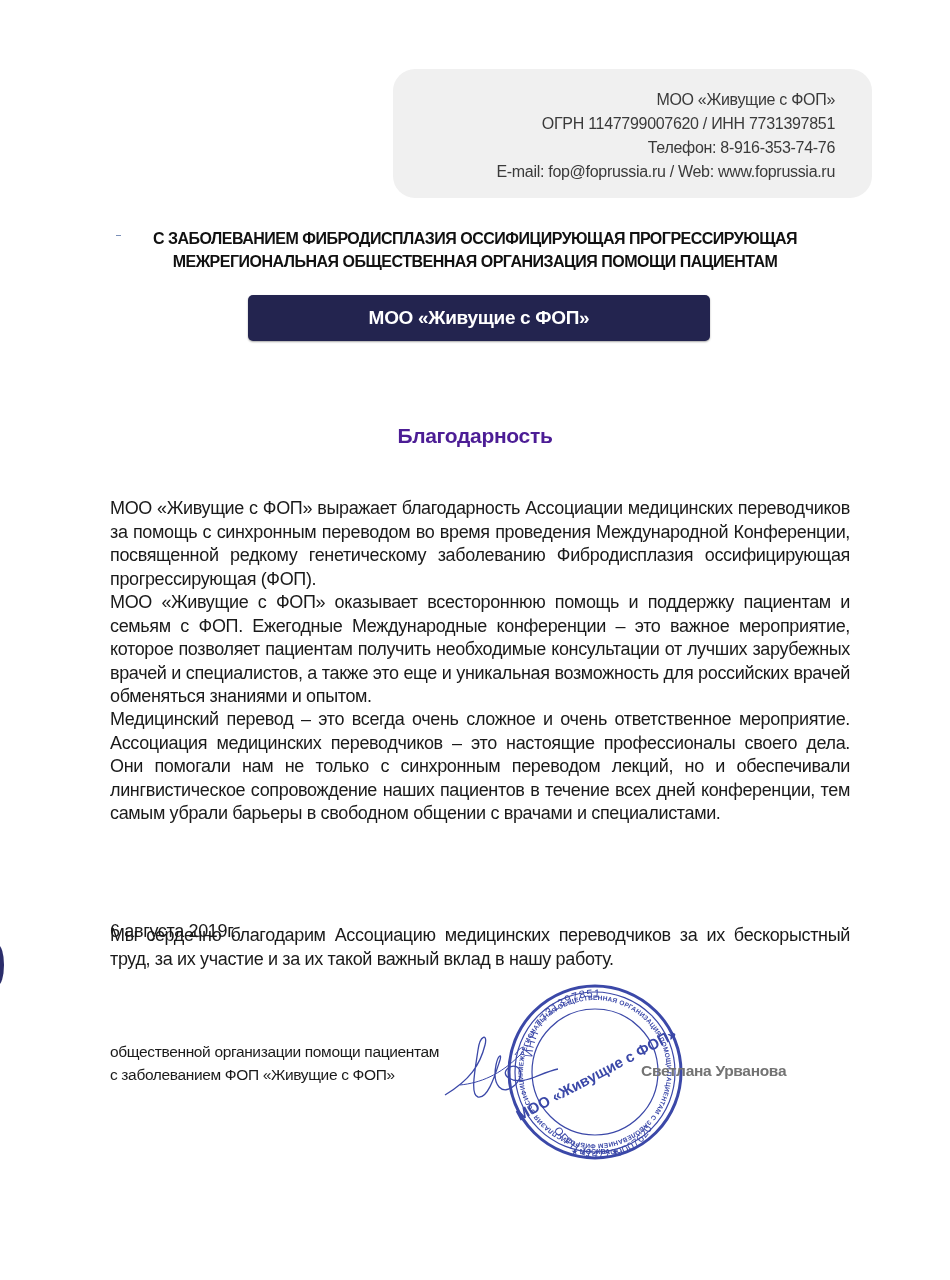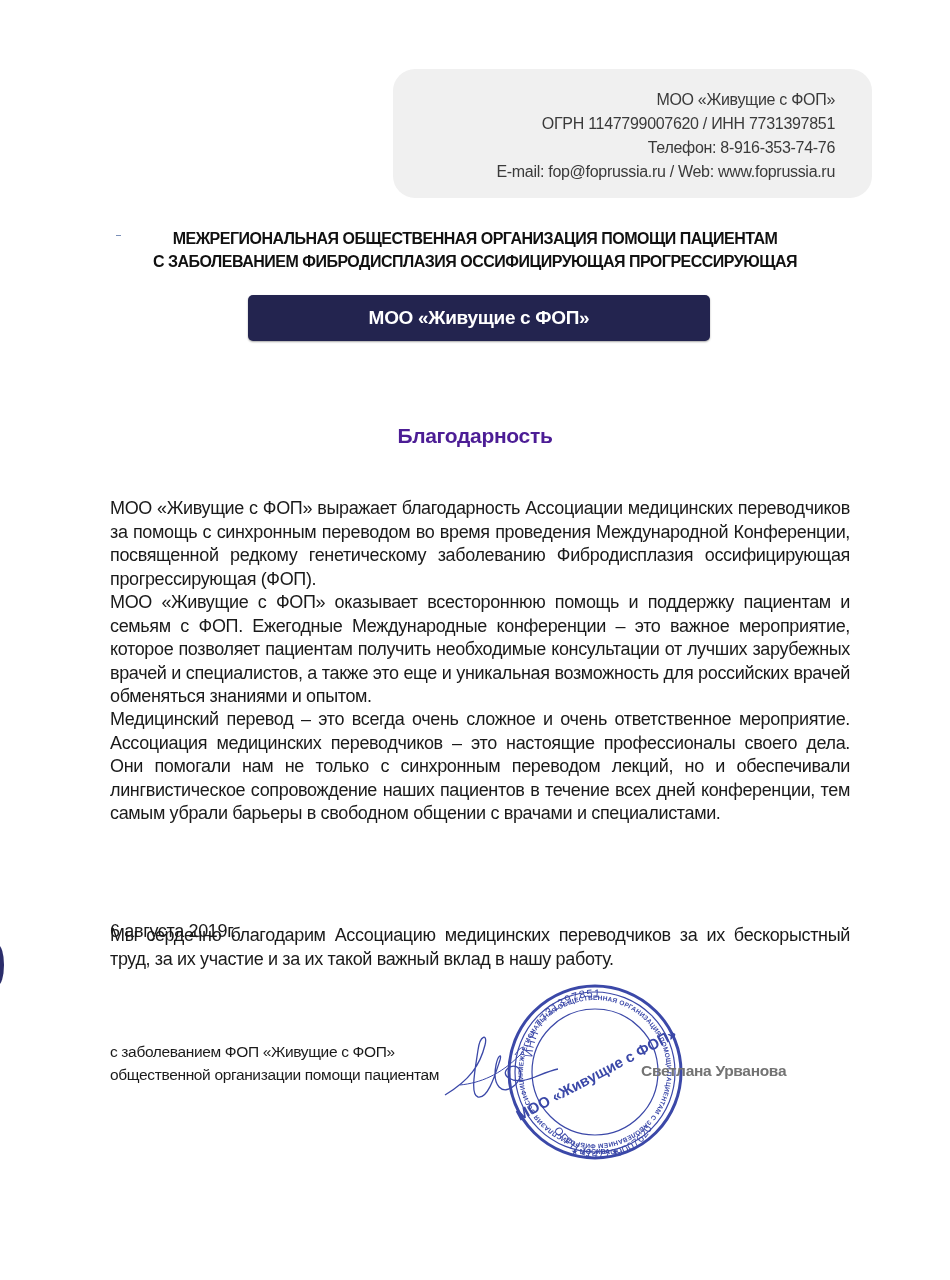--- a/index.html
+++ b/index.html
@@ -47,37 +47,37 @@
     <div>МОО «Живущие с ФОП»</div>
     <div>ОГРН 1147799007620  /  ИНН 7731397851</div>
     <div>Телефон: 8-916-353-74-76</div>
     <div>E-mail: fop@foprussia.ru  /  Web: www.foprussia.ru</div>
   </div>
 </div>
 
 <div class="tiny-mark"></div>
 
 <div class="org-title">
+  <div>С ЗАБОЛЕВАНИЕМ ФИБРОДИСПЛАЗИЯ ОССИФИЦИРУЮЩАЯ ПРОГРЕССИРУЮЩАЯ</div>
   <div>МЕЖРЕГИОНАЛЬНАЯ ОБЩЕСТВЕННАЯ ОРГАНИЗАЦИЯ ПОМОЩИ ПАЦИЕНТАМ</div>
-  <div>С ЗАБОЛЕВАНИЕМ ФИБРОДИСПЛАЗИЯ ОССИФИЦИРУЮЩАЯ ПРОГРЕССИРУЮЩАЯ</div>
 </div>
 
 <div class="org-badge">МОО «Живущие с ФОП»</div>
 
 <div class="doc-heading">Благодарность</div>
 
 <div class="body-text p1">МОО «Живущие с ФОП» выражает благодарность Ассоциации медицинских переводчиков за помощь с синхронным переводом во время проведения Международной Конференции, посвященной редкому генетическому заболеванию Фибродисплазия оссифицирующая прогрессирующая (ФОП).</div>
 <div class="body-text p2">МОО «Живущие с ФОП» оказывает всестороннюю помощь и поддержку пациентам и семьям с ФОП. Ежегодные Международные конференции – это важное мероприятие, которое позволяет пациентам получить необходимые консультации от лучших зарубежных врачей и специалистов, а также это еще и уникальная возможность для российских врачей обменяться знаниями и опытом.</div>
 <div class="body-text p3">Медицинский перевод – это всегда очень сложное и очень ответственное мероприятие. Ассоциация медицинских переводчиков – это настоящие профессионалы своего дела. Они помогали нам не только с синхронным переводом лекций, но и обеспечивали лингвистическое сопровождение наших пациентов в течение всех дней конференции, тем самым убрали барьеры в свободном общении с врачами и специалистами.</div>
 <div class="body-text p4">Мы сердечно благодарим  Ассоциацию медицинских переводчиков за их бескорыстный труд, за их участие и за их такой важный вклад в нашу работу.</div>
 <div class="body-text date">6 августа 2019г.</div>
 
 <div class="signer-title">
+  <div>общественной организации помощи пациентам</div>
   <div>с заболеванием ФОП «Живущие с ФОП»</div>
-  <div>общественной организации помощи пациентам</div>
 </div>
 
 <svg class="signature" viewBox="0 0 120 90">
   <path d="M5,70 C30,55 40,40 45,20 C48,8 40,10 38,25 C35,45 30,70 38,72 C48,74 55,50 60,35 C62,28 58,30 56,40 C52,60 62,72 75,60 C85,50 80,38 70,42 C58,48 70,62 95,52 C105,48 112,45 118,44" fill="none" stroke="#3b48a8" stroke-width="1.3"></path>
   <path d="M20,60 C40,58 60,50 80,30 C88,22 82,18 75,30" fill="none" stroke="#3b48a8" stroke-width="1"></path>
 </svg>
 
 <svg class="stamp" viewBox="0 0 180 180">
   <defs>
     <path id="ringPath" d="M90,90 m-72,0 a72,72 0 1,1 144,0 a72,72 0 1,1 -144,0"></path>

